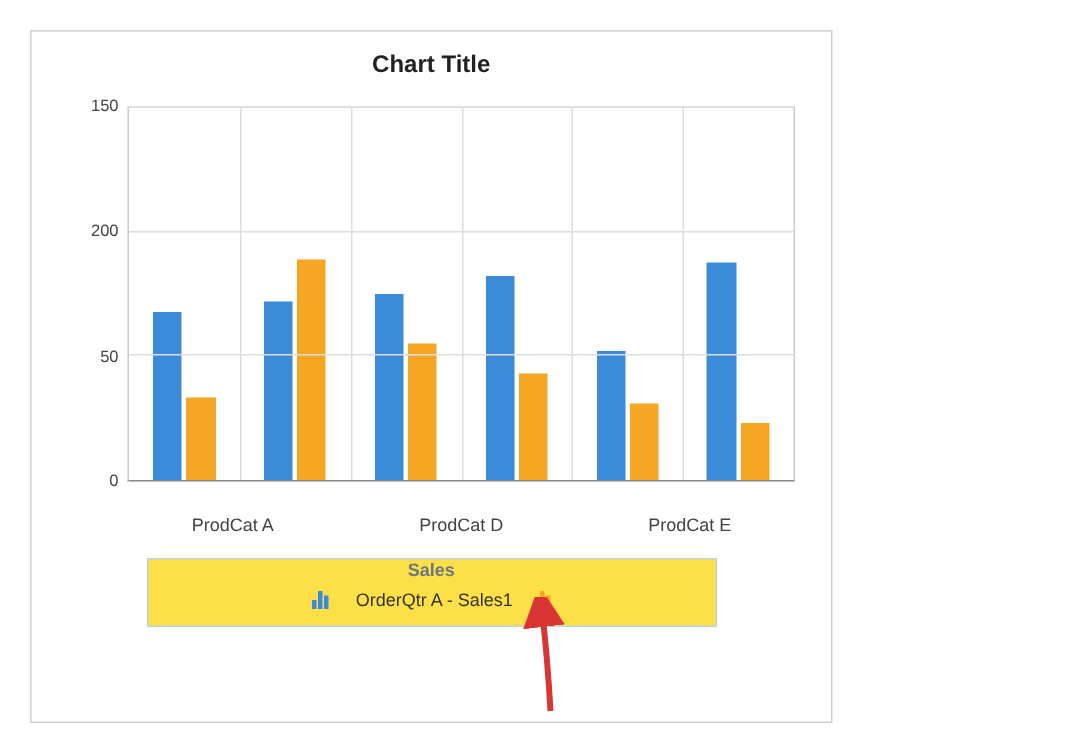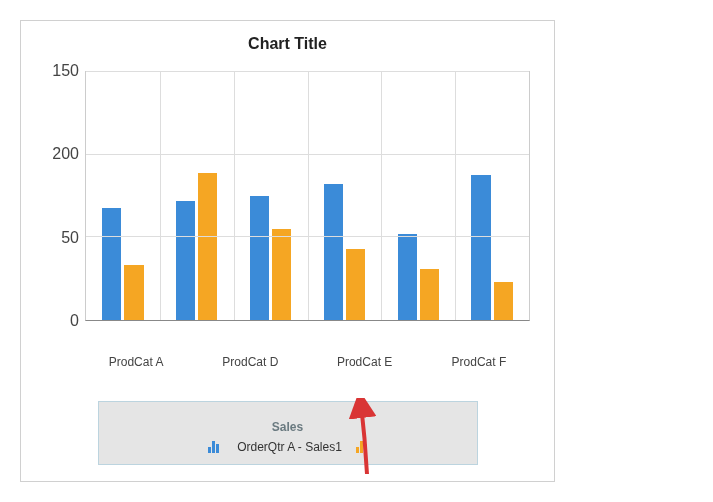--- a/index.html
+++ b/index.html
@@ -40,21 +40,21 @@
   }
   .y-axis {
     position: relative;
     width: 40px;
     flex: 0 0 40px;
   }
   .y-tick {
     position: absolute;
     right: 6px;
     transform: translateY(-50%);
-    font-size: 16px;
+    font-size: 11px;
     color: #444;
   }
   .plot-wrap {
     position: relative;
     flex: 1 1 auto;
   }
   .plot-area {
     position: absolute;
     left: 0; right: 0;
     top: 10px;    
@@ -82,36 +82,36 @@
   .bar {
     position: absolute;
     bottom: 0;
     width: 26%;
   }
   .bar.s0 { left: 22%; background:#3b8bd8; }
   .bar.s1 { left: 52%; background:#f5a623; }
   .x-axis {
     display: flex;
     margin-left: 40px;
-    margin-top: 12px;
+    margin-top: 0px;
     gap: 12px;
   }
   .x-label {
     flex: 1 1 0;
     text-align: center;
     font-size: 12px;
     color: #444;
     padding-top: 2px;
   }
   .legend-box {
-    margin: 32px auto 0 auto;
+    margin: 15px auto 0 auto;
     width: 380px;
     border: 1px solid #bcd4df;
-    background: #e5e5e5;
-    padding: 18px 10px 10px 10px;
+    background: #fde047;
+    padding: 0 10px 10px 10px;
     text-align: center;
     box-sizing: border-box;
   }
   .legend-title {
     font-weight: 700;
     font-size: 12px;
     color: #6a7a80;
     margin-bottom: 6px;
   }
   .legend-items {
@@ -199,21 +199,20 @@
             <div class="vgrid" style="left: 66.6667%;"></div>
             <div class="vgrid" style="left: 83.3333%;"></div>
           </div>
       </div>
     </div>
 
     <div class="x-axis" id="x-axis">
         <div class="x-label">ProdCat A</div>
         <div class="x-label">ProdCat D</div>
         <div class="x-label">ProdCat E</div>
-        <div class="x-label">ProdCat F</div>
       </div>
 
     <div class="legend-box">
       <div class="legend-title">Sales</div>
       <div class="legend-items" id="legend-items">
           <span class="legend-item">
             <span class="swatch-bar c0">
               <span class="b1" style="background: rgb(59, 139, 216);"></span>
               <span class="b2" style="background: rgb(59, 139, 216);"></span>
               <span class="b3" style="background: rgb(59, 139, 216);"></span>

